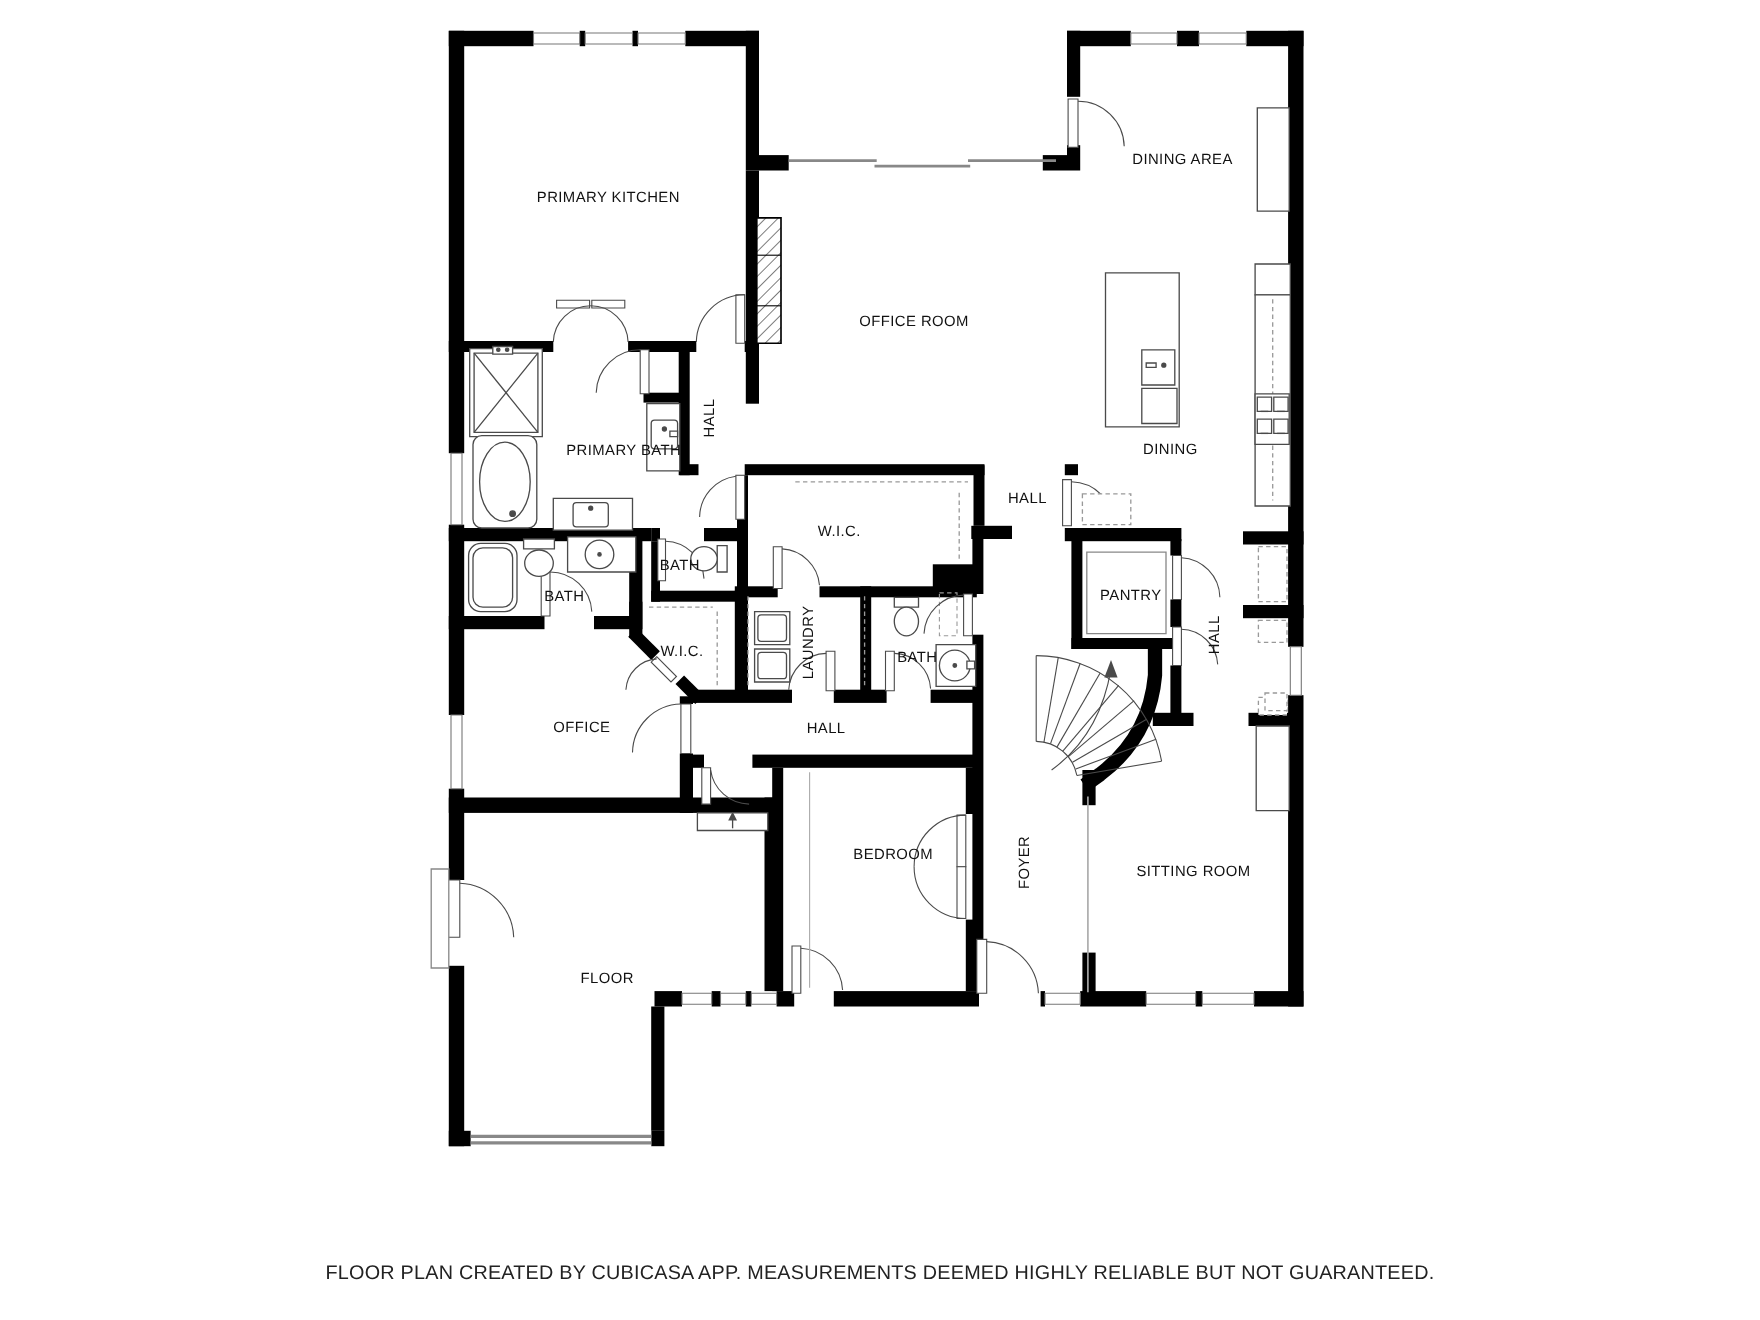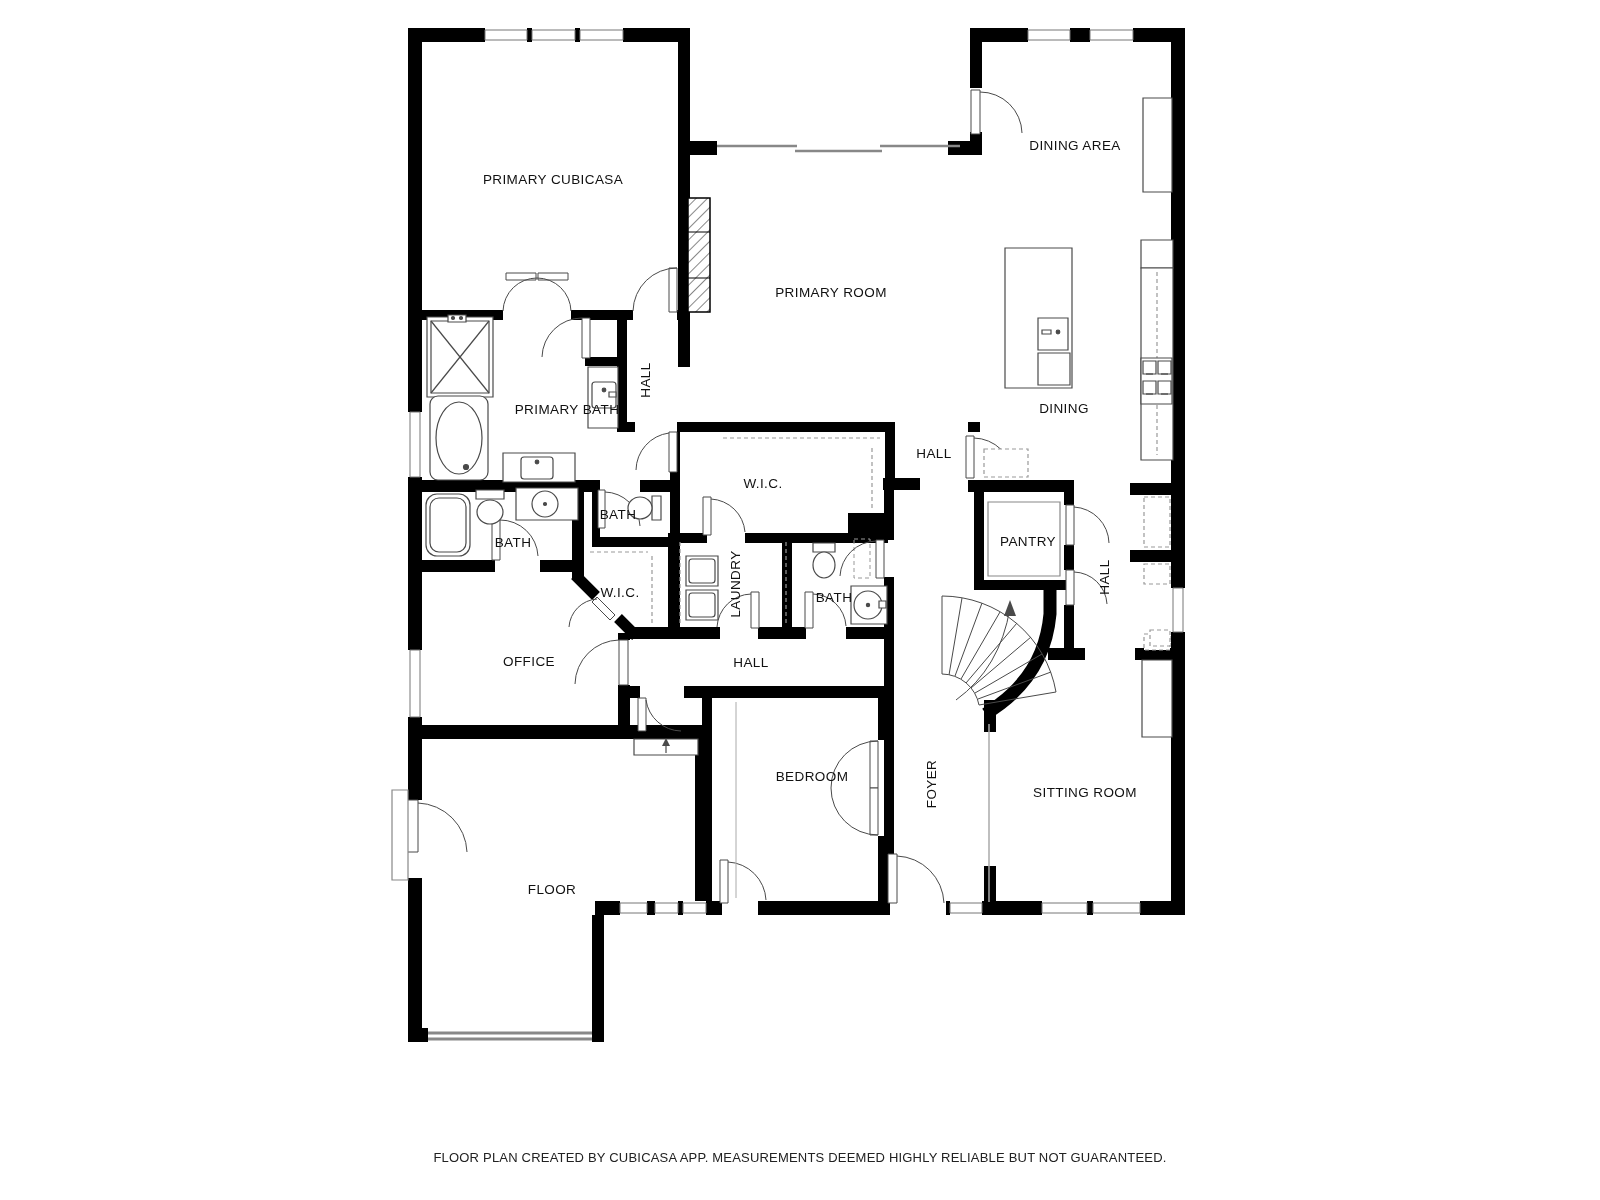--- a/index.html
+++ b/index.html
@@ -3,21 +3,21 @@
 <meta charset="utf-8">
 <style>
   html,body{margin:0;padding:0;background:#fff;}
   #stage{position:relative;width:1600px;height:1200px;background:#fff;overflow:hidden;
          font-family:"Liberation Sans","DejaVu Sans",sans-serif;}
   #plan-svg{position:absolute;left:0;top:0;}
   .room-label{position:absolute;transform:translate(-50%,-50%);font-size:13.5px;letter-spacing:.4px;
               color:#111;white-space:nowrap;font-weight:400;}
   .room-label.vertical{transform:translate(-50%,-50%) rotate(-90deg);}
   #disclaimer{position:absolute;left:800px;top:1157px;transform:translate(-50%,-50%);
-              font-size:13px;color:#222;letter-spacing:.2px;white-space:nowrap;text-align:center;}
+              font-size:18px;color:#222;letter-spacing:.2px;white-space:nowrap;text-align:center;}
   svg line,svg path,svg rect,svg ellipse,svg circle{vector-effect:non-scaling-stroke;}
 </style>
 </head>
 <body>
 
 <div id="stage">
 
 <svg id="plan-svg" width="1600" height="1200" viewBox="0 0 1600 1200">
   <defs>
     <pattern id="hatch" width="8" height="8" patternTransform="rotate(45)" patternUnits="userSpaceOnUse">
@@ -410,23 +410,23 @@
     <line x1="966" y1="683" x2="1017" y2="623"></line>
     <line x1="971" y1="688" x2="1031" y2="637"></line>
     <line x1="975" y1="693" x2="1042" y2="654"></line>
     <line x1="978" y1="699" x2="1051" y2="672"></line>
     <line x1="979" y1="705" x2="1056" y2="692"></line>
     <path d="M 956 700 Q 1000 668 1010 608"></path>
     <polygon points="1004,616 1010,600 1016,616" fill="#4a4a4a" stroke="none"></polygon>
   </g>
 </svg>
 
-  <div class="room-label" style="left:553px;top:179px">PRIMARY CUBICASA</div>
+  <div class="room-label" style="left:553px;top:179px">PRIMARY KITCHEN</div>
   <div class="room-label" style="left:1075px;top:145px">DINING AREA</div>
-  <div class="room-label" style="left:831px;top:292px">PRIMARY ROOM</div>
+  <div class="room-label" style="left:831px;top:292px">OFFICE ROOM</div>
   <div class="room-label" style="left:1064px;top:408px">DINING</div>
   <div class="room-label" style="left:567px;top:409px">PRIMARY BATH</div>
   <div class="room-label vertical" style="left:645px;top:380px">HALL</div>
   <div class="room-label" style="left:934px;top:453px">HALL</div>
   <div class="room-label" style="left:763px;top:483px">W.I.C.</div>
   <div class="room-label" style="left:618px;top:514px">BATH</div>
   <div class="room-label" style="left:513px;top:542px">BATH</div>
   <div class="room-label" style="left:1028px;top:541px">PANTRY</div>
   <div class="room-label vertical" style="left:1104px;top:577px">HALL</div>
   <div class="room-label" style="left:620px;top:592px">W.I.C.</div>

